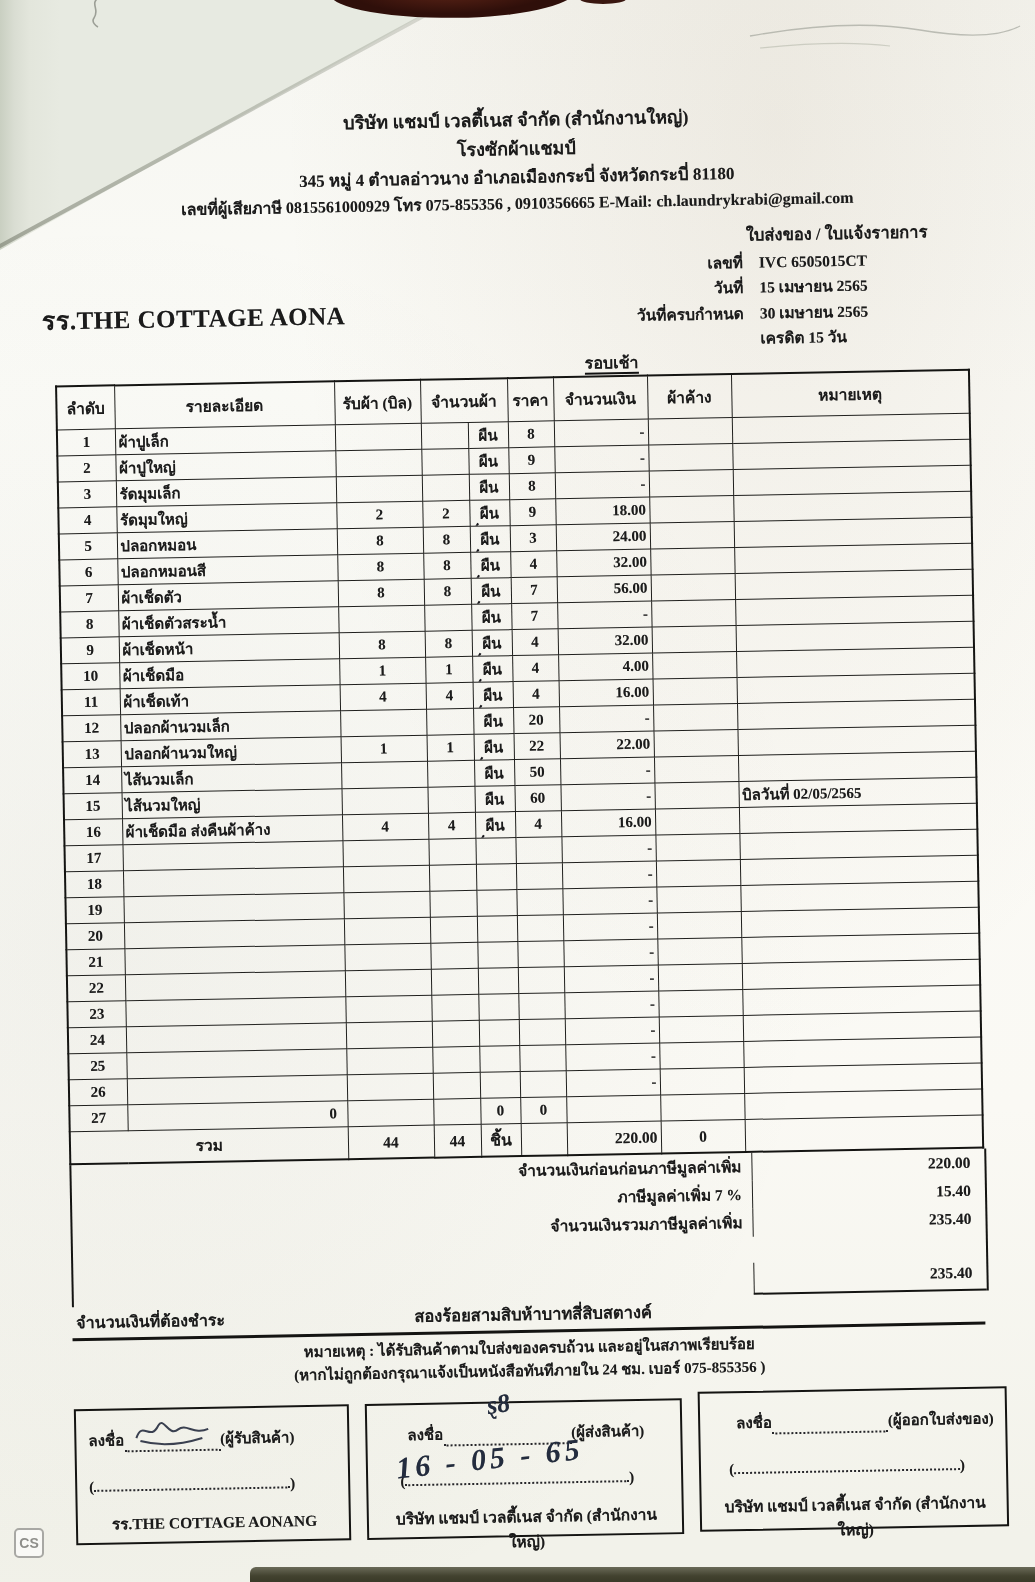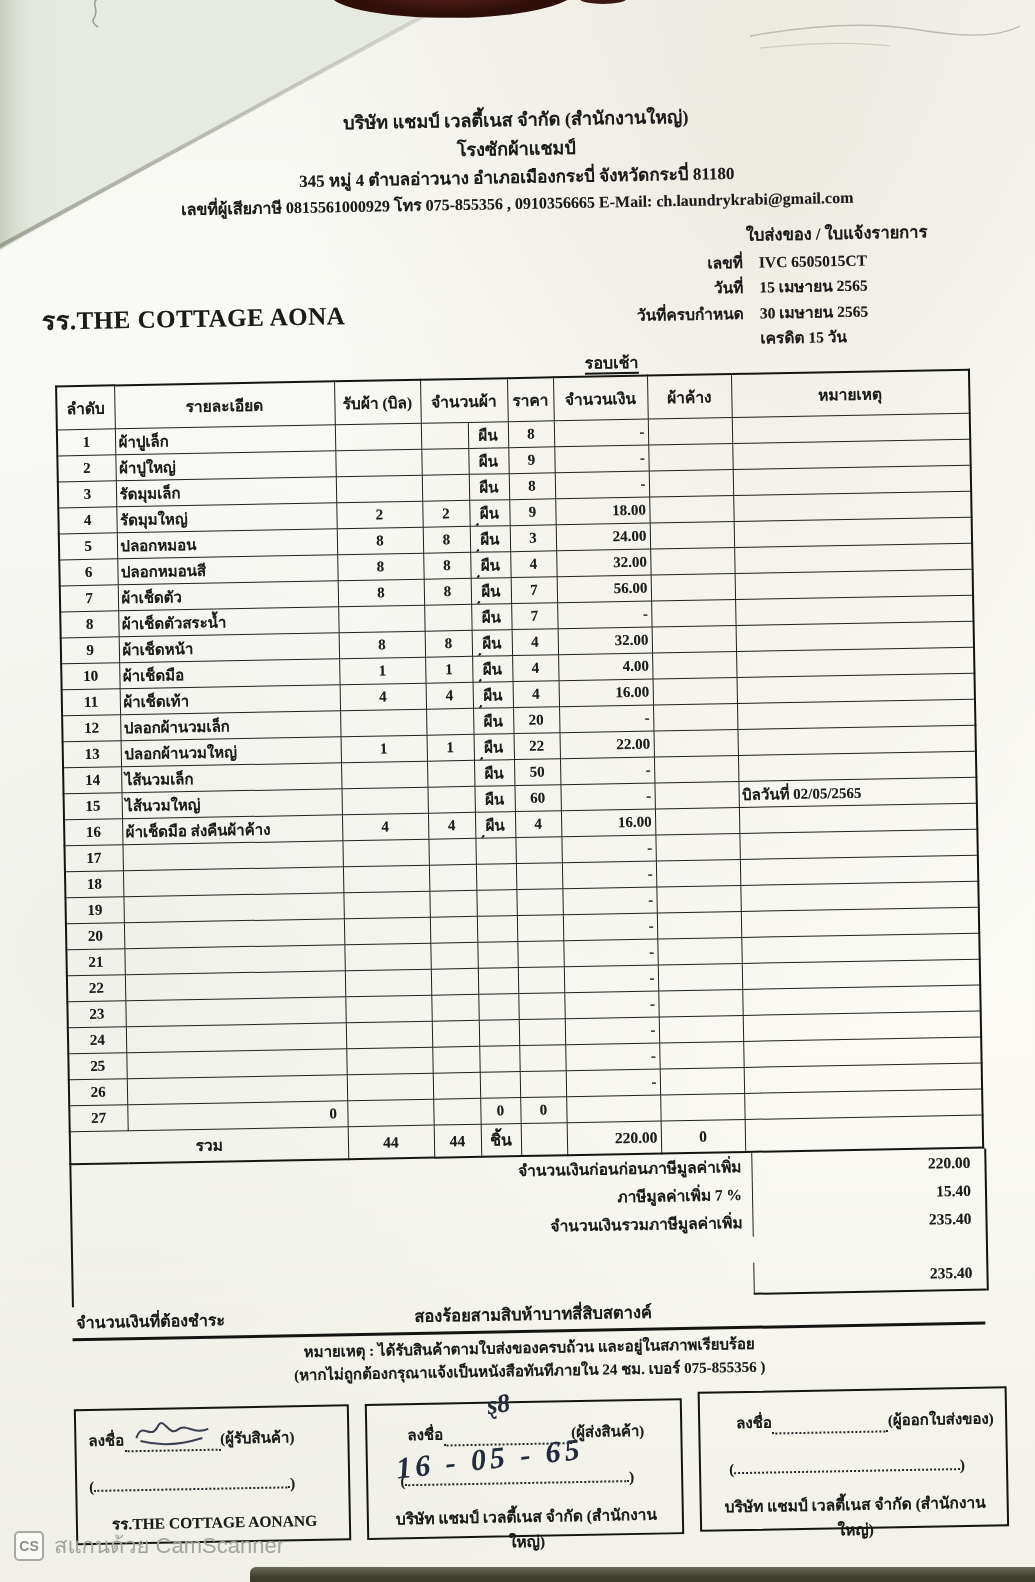--- a/index.html
+++ b/index.html
@@ -549,16 +549,15 @@
         </div>
         <div class="paren-line" style="padding-left:16px">(<span class="dots" style="width:226px"></span>)</div>
         <div class="org">บริษัท แชมป์ เวลตี้เนส จำกัด (สำนักงานใหญ่)</div>
       </div>
 
     </div>
   </div>
 
   <div class="cs-footer">
     <div class="cs-badge">CS</div>
-    <div class="cs-text">สแกนด้วย CamScanner</div>
   </div>
   <div class="bottom-strip"></div>
 </div>
 
 </body></html>

